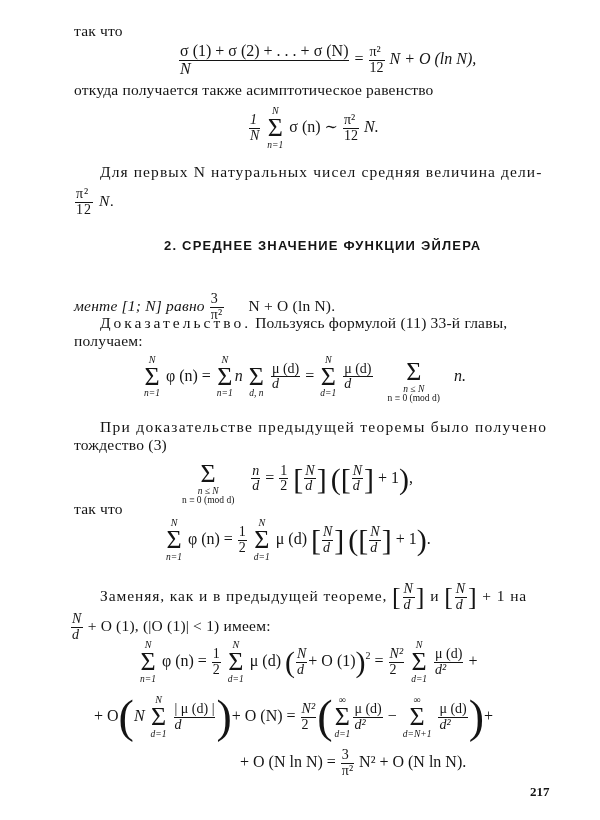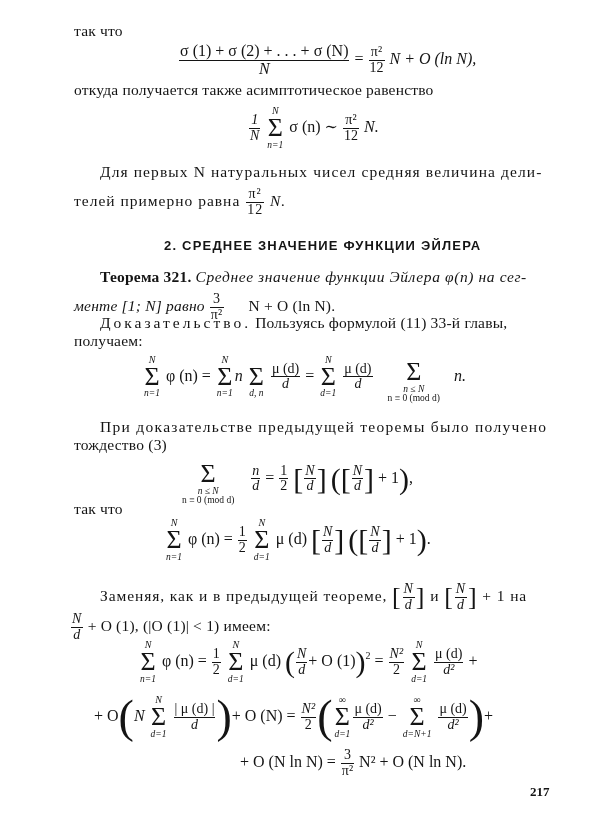--- a/index.html
+++ b/index.html
@@ -6,21 +6,21 @@
   body { width:600px; height:820px; position:relative; overflow:hidden;
          font-family:"Liberation Serif", "DejaVu Serif", serif; color:#141414; }
   .page { position:absolute; left:12px; top:0; width:600px; height:681px; }
   .line { position:absolute; white-space:nowrap; font-size:15.5px; letter-spacing:0.2px; }
   .spaced { letter-spacing:3px; }
   .it { font-style:italic; }
   .b { font-weight:bold; }
   .heading { position:absolute; font-family:"Liberation Sans","DejaVu Sans",sans-serif;
              font-weight:bold; font-size:13px; letter-spacing:1.2px; white-space:nowrap; }
   .formula { position:absolute; white-space:nowrap; font-size:16px; }
-  .frac { display:inline-block; vertical-align:middle; text-align:center; line-height:1.05; margin:0 1px; }
+  .frac { display:inline-block; vertical-align:middle; text-align:left; line-height:1.05; margin:0 1px; }
   .frac .num { display:block; border-bottom:1px solid #141414; padding:0 1px; }
   .frac .den { display:block; padding:0 1px; }
   .frac.sm { font-size:14px; }
   .sum { display:inline-block; vertical-align:middle; text-align:center; line-height:1; margin:0 2px; }
   .sum .up { display:block; font-size:10px; font-style:italic; }
   .sum .sig { display:block; font-size:26px; line-height:0.95; }
   .sum .lo { display:block; font-size:9.5px; font-style:italic; }
   .sup { font-size:10px; vertical-align:super; }
   .brk { display:inline-block; vertical-align:middle; font-size:30px; line-height:1; font-weight:300; }
   .paren { display:inline-block; vertical-align:middle; font-size:30px; line-height:1; }
@@ -62,34 +62,29 @@
     <span>σ (n) ∼</span>
     <span class="frac sm">
       <span class="num">π²</span>
       <span class="den">12</span>
     </span>
     <span class="it">N.</span>
   </div>
 
   <div class="line" style="left:88px; top:163px; letter-spacing:1.1px;">Для первых N натуральных чисел средняя величина дели-</div>
   <div class="line" style="left:62px; top:187px; letter-spacing:1px;">
-    <span>телей примерно равна</span>
     <span class="frac sm">
       <span class="num">π²</span>
       <span class="den">12</span>
     </span>
     <span class="it">N.</span>
   </div>
 
   <div class="heading" style="left:152px; top:238px;">2. СРЕДНЕЕ ЗНАЧЕНИЕ ФУНКЦИИ ЭЙЛЕРА</div>
 
-  <div class="line" style="left:88px; top:268px;">
-    <span class="b">Теорема 321.</span>
-    <span class="it" style="letter-spacing:0.6px;">Среднее значение функции Эйлера φ(n) на сег-</span>
-  </div>
   <div class="line it" style="left:62px; top:292px;">
     <span>менте [1; N] равно</span>
     <span class="frac sm" style="font-style:normal;">
       <span class="num">3</span>
       <span class="den">π²</span>
     </span>
     <span style="font-style:normal;margin-left:20px;">N + O (ln N).</span>
   </div>
 
   <div class="line" style="left:88px; top:314px;">

